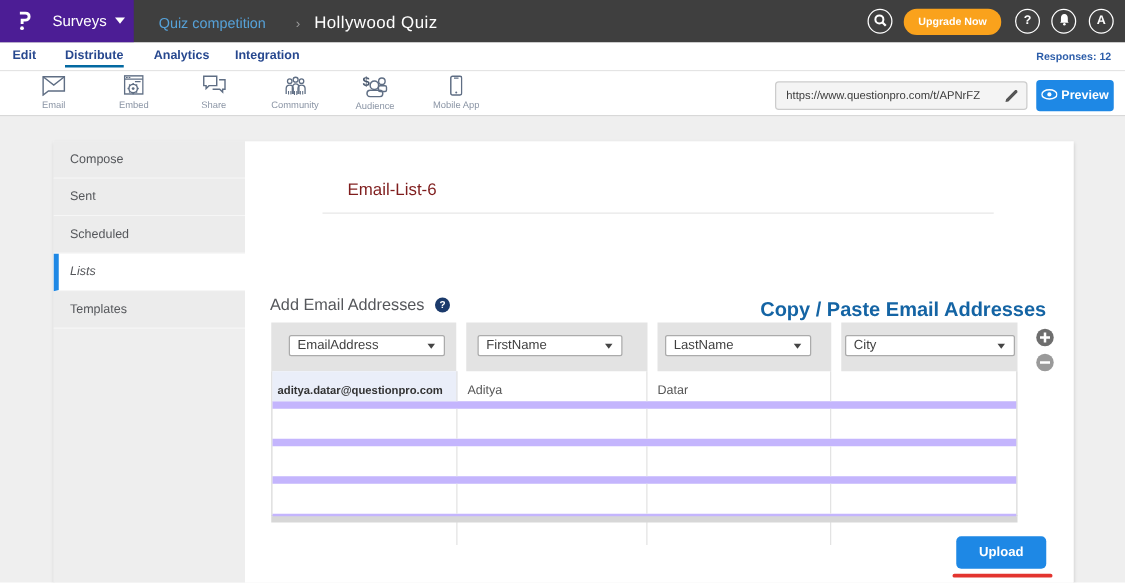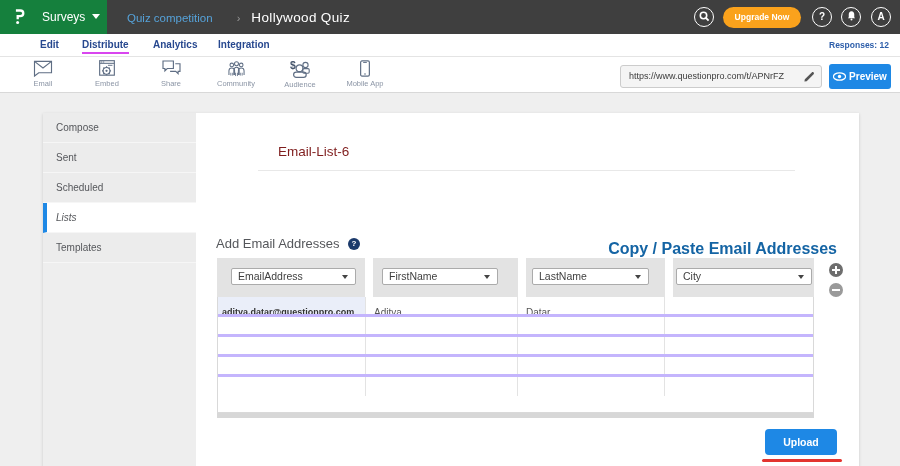--- a/index.html
+++ b/index.html
@@ -1,32 +1,32 @@
 <!DOCTYPE html>
 <html><head>
 <meta charset="utf-8">
 <style>
 * { margin:0; padding:0; box-sizing:border-box; }
 html,body { width:900px; height:466px; overflow:hidden; }
 body { font-family:"Liberation Sans", sans-serif; background:#efefef; position:relative; }
 
 
 #nav { position:absolute; left:0; top:0; width:900px; height:34px; background:#3f3f3f; }
-#logoblk { position:absolute; left:0; top:0; width:107px; height:34px; background:#15803d; }
+#logoblk { position:absolute; left:0; top:0; width:107px; height:34px; background:#4c1d95; }
 #surveys { position:absolute; left:42px; top:10px; color:#fff; font-size:12px; }
 #caret { position:absolute; left:92px; top:14px; width:0; height:0; border-left:4.5px solid transparent; border-right:4.5px solid transparent; border-top:5.5px solid #fff; }
 #crumb { position:absolute; left:127px; top:10px; font-size:11.5px; color:#56a2d9; }
 #crumb .sep { color:#9a9a9a; font-size:11px; padding:0 11px 0 24px; }
 #crumb .white { color:#fff; font-size:13.5px; letter-spacing:0.35px; }
 .navcirc { position:absolute; top:7px; width:20px; height:20px; border:1.6px solid #fff; border-radius:50%; color:#fff; text-align:center; font-size:10px; font-weight:bold; line-height:17px; }
 #upgrade { position:absolute; left:723px; top:6.5px; width:78px; height:21px; background:#faa21c; border-radius:11px; color:#fff; font-size:8.5px; font-weight:bold; text-align:center; line-height:21px; }
 
 
 #menurow { position:absolute; left:0; top:34px; width:900px; height:23px; background:#fff; border-bottom:1px solid #e4e4e4; }
-.mitem { position:absolute; top:5px; font-size:10px; font-weight:bold; color:#27488f;margin-left:30px; }
+.mitem { position:absolute; top:5px; font-size:10px; font-weight:bold; color:#27488f; }
 #resp { position:absolute; right:11px; top:6px; font-size:8.5px; font-weight:bold; color:#2d5eaa; }
 
 
 #sharerow { position:absolute; left:0; top:57px; width:900px; height:36px; background:#fff; border-bottom:1px solid #d8d8d8; }
 .sicon { position:absolute; top:3px; text-align:center; color:#8b95a5; font-size:7.5px; }
 .sicon svg { display:block; margin:0 auto 2px auto; }
 #urlbox { position:absolute; left:620px; top:8px; width:202px; height:23px; background:#f4f4f4; border:1px solid #ccc; border-radius:3px; font-size:9px; color:#3c3c3c; line-height:21px; padding-left:8px; white-space:nowrap; }
 #pencil { position:absolute; right:6px; top:5px; }
 #preview { position:absolute; left:829px; top:7px; width:62px; height:25px; background:#1e88e5; border-radius:3px; color:#fff; font-size:10px; font-weight:bold; text-align:center; line-height:25px; white-space:nowrap; }
 
@@ -48,21 +48,21 @@
 #qbadge { position:absolute; left:152px; top:125px; width:12px; height:12px; background:#1b3a6b; border-radius:50%; color:#fff; font-size:8px; font-weight:bold; text-align:center; line-height:12px; }
 #copypaste { position:absolute; right:22px; top:127px; font-size:16px; font-weight:bold; color:#1464a4; }
 
 
 #thead { position:absolute; left:21px; top:145px; width:597px; height:39px; }
 .hblk { position:absolute; top:0; height:39px; background:#e3e3e3; }
 .sel { position:absolute; top:10px; height:17px; background:#fff; border:1px solid #ababab; border-radius:2px; font-size:10.5px; color:#3f3f3f; line-height:15px; padding-left:6px; }
 .sel .arr { position:absolute; right:7px; top:6px; width:0; height:0; border-left:3.5px solid transparent; border-right:3.5px solid transparent; border-top:4.5px solid #444; }
 .circbtn { position:absolute; width:14px; height:14px; border-radius:50%; color:#fff; text-align:center; }
 #tbody { position:absolute; left:21px; top:184px; width:597px; height:116px; border-left:1px solid #d9d9d9; border-right:1px solid #d9d9d9; border-bottom:1px solid #d9d9d9; }
-.trow { position:relative; height:20px; border-bottom:3px solid #c4b5fd; }
+.trow { position:relative; height:30px; border-bottom:6px solid #c4b5fd; }
 .trow:last-child { border-bottom:none; height:19px; }
 .tc { position:absolute; top:0; height:100%; border-right:1px solid #e3e3e3; font-size:10px; color:#555; line-height:31px; padding-left:8px; overflow:hidden; white-space:nowrap; }
 #scroll { position:absolute; left:21px; top:300px; width:597px; height:5px; background:#d7d7d7; }
 #upload { position:absolute; left:569px; top:316px; width:72px; height:26px; background:#1e88e5; border-radius:4px; color:#fff; font-size:10.5px; font-weight:bold; text-align:center; line-height:26px; }
 #redline { position:absolute; left:566px; top:346px; width:80px; height:2.5px; background:#e3342f; border-radius:2px; }
 </style>
 </head>
 <body>
 
 <div id="nav">
@@ -87,21 +87,21 @@
     <svg width="11" height="12" viewBox="0 0 12 12" style="margin-top:2px;">
       <path d="M6 0.8 C4 0.8 3 2.4 3 4.2 L3 6.8 C3 7.6 2.5 8.1 2 8.4 L10 8.4 C9.5 8.1 9 7.6 9 6.8 L9 4.2 C9 2.4 8 0.8 6 0.8 Z" fill="#fff"></path>
       <circle cx="6" cy="9.8" r="1.1" fill="#fff"></circle>
     </svg>
   </div>
   <div class="navcirc" style="left:871px;">A</div>
 </div>
 
 <div id="menurow">
   <div class="mitem" style="left:10px;">Edit</div>
-  <div class="mitem" style="left:52px;border-bottom:2px solid #d946ef;padding-bottom:2px;">Distribute</div>
+  <div class="mitem" style="left:52px;border-bottom:2px solid #0369a1;padding-bottom:2px;">Distribute</div>
   <div class="mitem" style="left:123px;">Analytics</div>
   <div class="mitem" style="left:188px;">Integration</div>
   <div id="resp">Responses: 12</div>
 </div>
 
 <div id="sharerow">
   <div class="sicon" style="left:22px;width:42px;">
     <svg width="20" height="17" viewBox="0 0 21 18">
       <path d="M1.5 1.5 H19.5 V13.5 H6 L1.5 17 V13.5 Z" fill="none" stroke="#5f6e84" stroke-width="1.2"></path>
       <path d="M1.5 1.5 L10.5 8.5 L19.5 1.5" fill="none" stroke="#5f6e84" stroke-width="1.2"></path>

